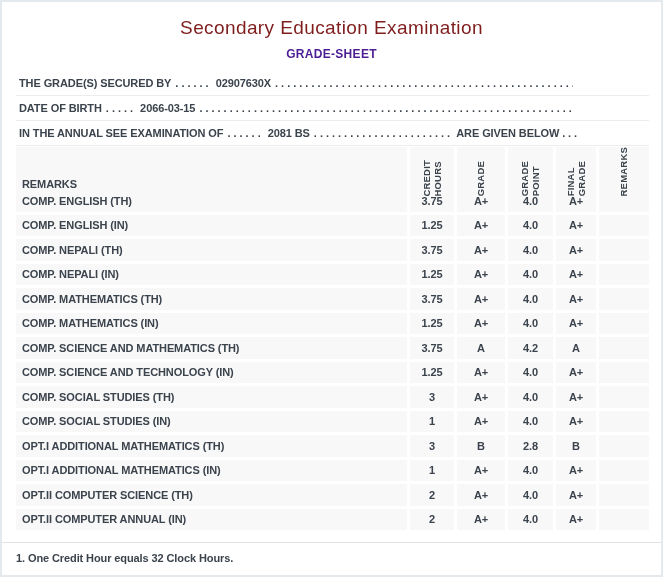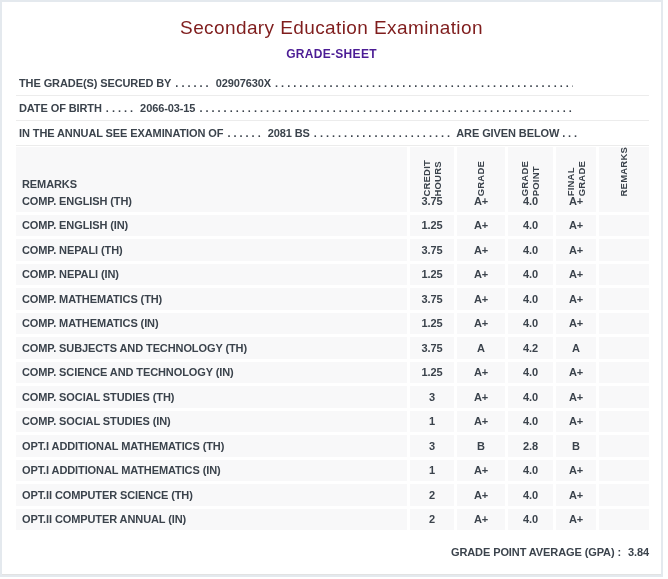--- a/index.html
+++ b/index.html
@@ -209,21 +209,21 @@
     <div class="tr data-row">
       <div class="cell subject">COMP. MATHEMATICS (IN)</div>
       <div class="cell num">1.25</div>
       <div class="cell num">A+</div>
       <div class="cell num">4.0</div>
       <div class="cell num">A+</div>
       <div class="cell num"></div>
     </div>
 
     <div class="tr data-row">
-      <div class="cell subject">COMP. SUBJECTS AND TECHNOLOGY (TH)</div>
+      <div class="cell subject">COMP. SCIENCE AND MATHEMATICS (TH)</div>
       <div class="cell num">3.75</div>
       <div class="cell num">A</div>
       <div class="cell num">4.2</div>
       <div class="cell num">A</div>
       <div class="cell num"></div>
     </div>
 
     <div class="tr data-row">
       <div class="cell subject">COMP. SCIENCE AND TECHNOLOGY (IN)</div>
       <div class="cell num">1.25</div>
@@ -282,22 +282,18 @@
       <div class="cell subject">OPT.II COMPUTER ANNUAL (IN)</div>
       <div class="cell num">2</div>
       <div class="cell num">A+</div>
       <div class="cell num">4.0</div>
       <div class="cell num">A+</div>
       <div class="cell num"></div>
     </div>
   </div>
   </div>
 
-  <div class="gpa-row">
-    <span>GRADE POINT AVERAGE (GPA) :</span>
-    <span class="gpa-value">3.84</span>
-  </div>
 
   <div class="doc-footer">
     <span>1. One Credit Hour equals 32 Clock Hours.</span>
   </div>
 
 </div>
 
 </body></html>

